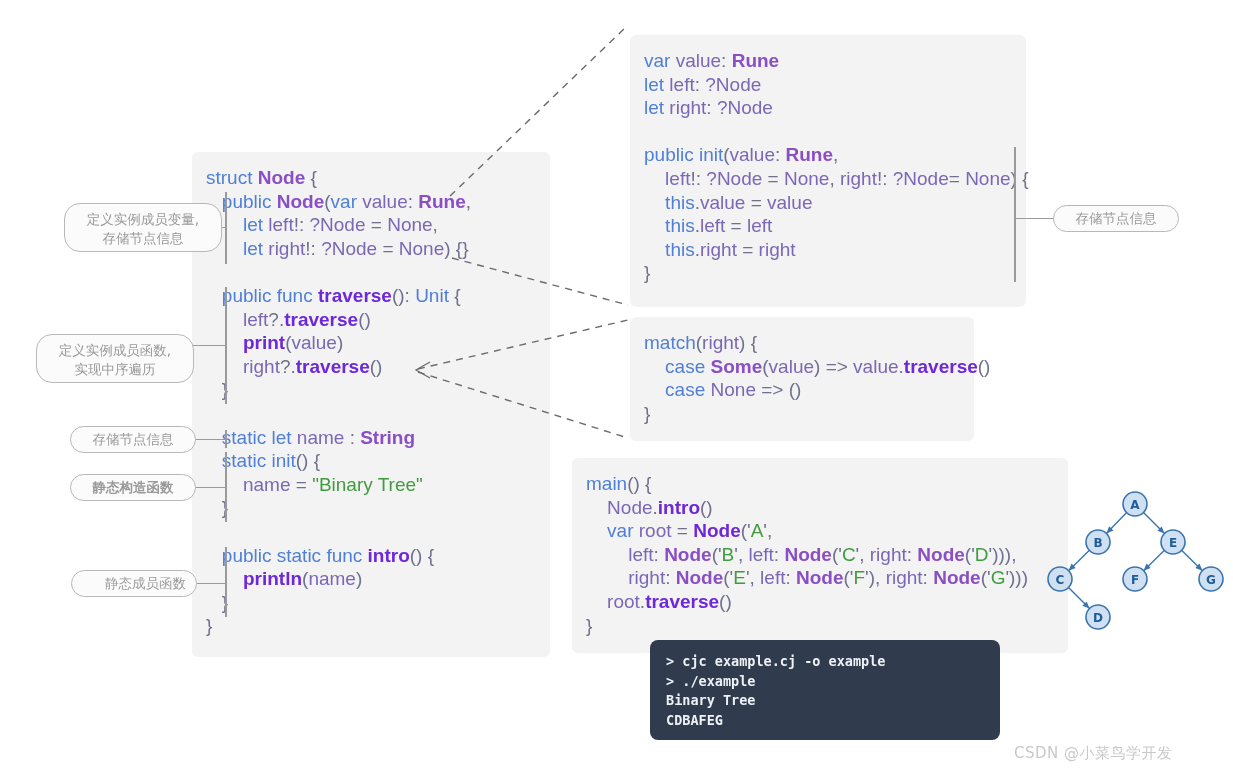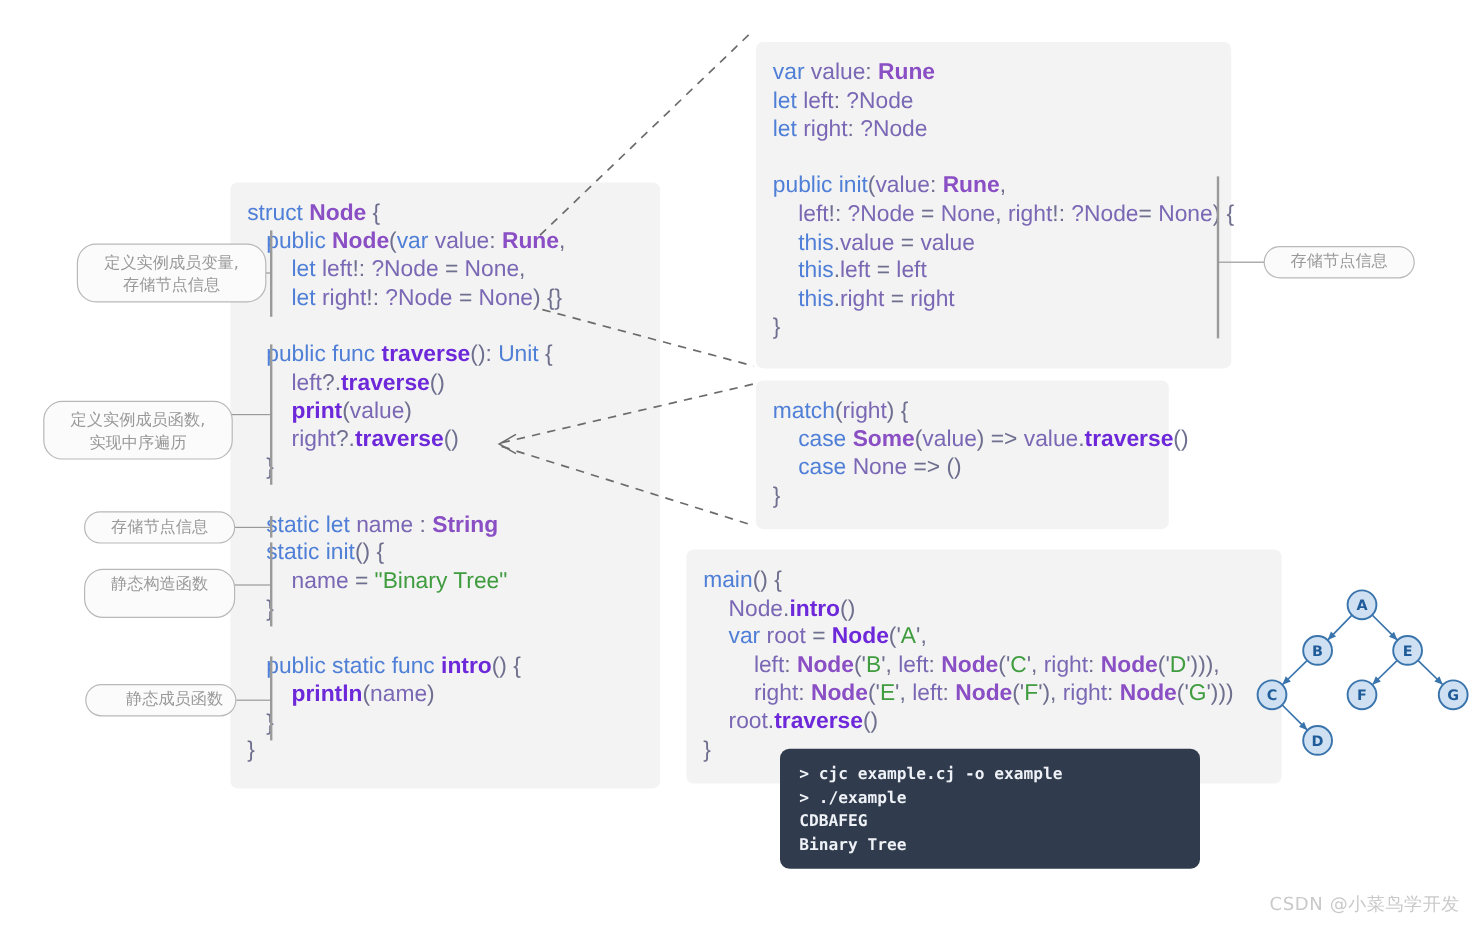--- a/index.html
+++ b/index.html
@@ -71,20 +71,21 @@
     background: #303b4d;
     border-radius: 8px;
     color: #eef2f7;
     font-family: "DejaVu Sans Mono", "Liberation Mono", monospace;
     font-size: 13.5px;
     line-height: 19.5px;
     padding: 12px 16px;
     box-sizing: border-box;
     white-space: pre;
     font-weight: bold;
+    margin-top: 16px;
   }
 
   
   .watermark {
     position: absolute;
     color: #c9c9c9;
     font-size: 15px;
     font-family: "DejaVu Sans", "Liberation Sans", sans-serif;
     letter-spacing: 0.5px;
   }
@@ -109,21 +110,21 @@
 <body>
 
 <div class="code-panel" id="main-code-panel" style="left:192px; top:152px; width:358px; height:505px; padding:14px 0 0 14px;"><div class="ln"><span class="kw">struct </span><span class="typ">Node</span><span class="pl"> {</span></div><div class="ln"><span class="kw">   public </span><span class="typ">Node</span><span class="pl">(</span><span class="kw">var </span><span class="id">value</span><span class="pl">: </span><span class="typ">Rune</span><span class="pl">,</span></div><div class="ln"><span class="kw">       let </span><span class="id">left</span><span class="pl">!: </span><span class="id">?Node </span><span class="pl">= </span><span class="id">None</span><span class="pl">,</span></div><div class="ln"><span class="kw">       let </span><span class="id">right</span><span class="pl">!: </span><span class="id">?Node </span><span class="pl">= </span><span class="id">None</span><span class="pl">) {}</span></div><div class="ln">&nbsp;</div><div class="ln"><span class="kw">   public func </span><span class="fn">traverse</span><span class="pl">(): </span><span class="kw">Unit</span><span class="pl"> {</span></div><div class="ln"><span class="id">       left</span><span class="pl">?.</span><span class="fn">traverse</span><span class="pl">()</span></div><div class="ln"><span class="fn">       print</span><span class="pl">(</span><span class="id">value</span><span class="pl">)</span></div><div class="ln"><span class="id">       right</span><span class="pl">?.</span><span class="fn">traverse</span><span class="pl">()</span></div><div class="ln"><span class="pl">   }</span></div><div class="ln">&nbsp;</div><div class="ln"><span class="kw">   static let </span><span class="id">name </span><span class="pl">: </span><span class="typ">String</span></div><div class="ln"><span class="kw">   static </span><span class="kw">init</span><span class="pl">() {</span></div><div class="ln"><span class="id">       name </span><span class="pl">= </span><span class="str">"Binary Tree"</span></div><div class="ln"><span class="pl">   }</span></div><div class="ln">&nbsp;</div><div class="ln"><span class="kw">   public static func </span><span class="fn">intro</span><span class="pl">() {</span></div><div class="ln"><span class="fn">       println</span><span class="pl">(</span><span class="id">name</span><span class="pl">)</span></div><div class="ln"><span class="pl">   }</span></div><div class="ln"><span class="pl">}</span></div></div>
 
 <div class="code-panel" id="init-code-panel" style="left:630px; top:35px; width:396px; height:272px; padding:14px 0 0 14px;"><div class="ln"><span class="kw">var </span><span class="id">value</span><span class="pl">: </span><span class="typ">Rune</span></div><div class="ln"><span class="kw">let </span><span class="id">left</span><span class="pl">: </span><span class="id">?Node</span></div><div class="ln"><span class="kw">let </span><span class="id">right</span><span class="pl">: </span><span class="id">?Node</span></div><div class="ln">&nbsp;</div><div class="ln"><span class="kw">public </span><span class="kw">init</span><span class="pl">(</span><span class="id">value</span><span class="pl">: </span><span class="typ">Rune</span><span class="pl">,</span></div><div class="ln"><span class="id">    left</span><span class="pl">!: </span><span class="id">?Node </span><span class="pl">= </span><span class="id">None</span><span class="pl">, </span><span class="id">right</span><span class="pl">!: </span><span class="id">?Node</span><span class="pl">= </span><span class="id">None</span><span class="pl">) {</span></div><div class="ln"><span class="kw">    this</span><span class="pl">.</span><span class="id">value </span><span class="pl">= </span><span class="id">value</span></div><div class="ln"><span class="kw">    this</span><span class="pl">.</span><span class="id">left </span><span class="pl">= </span><span class="id">left</span></div><div class="ln"><span class="kw">    this</span><span class="pl">.</span><span class="id">right </span><span class="pl">= </span><span class="id">right</span></div><div class="ln"><span class="pl">}</span></div></div>
 
 <div class="code-panel" id="match-code-panel" style="left:630px; top:317px; width:344px; height:124px; padding:14px 0 0 14px;"><div class="ln"><span class="kw">match</span><span class="pl">(</span><span class="id">right</span><span class="pl">) {</span></div><div class="ln"><span class="kw">    case </span><span class="typ">Some</span><span class="pl">(</span><span class="id">value</span><span class="pl">) =&gt; </span><span class="id">value</span><span class="pl">.</span><span class="fn">traverse</span><span class="pl">()</span></div><div class="ln"><span class="kw">    case </span><span class="id">None </span><span class="pl">=&gt; ()</span></div><div class="ln"><span class="pl">}</span></div></div>
 
 <div class="code-panel" id="main-fn-panel" style="left:572px; top:458px; width:496px; height:195px; padding:14px 0 0 14px;"><div class="ln"><span class="kw">main</span><span class="pl">() {</span></div><div class="ln"><span class="id">    Node</span><span class="pl">.</span><span class="fn">intro</span><span class="pl">()</span></div><div class="ln"><span class="kw">    var </span><span class="id">root </span><span class="pl">= </span><span class="fn">Node</span><span class="pl">('</span><span class="str">A</span><span class="pl">',</span></div><div class="ln"><span class="id">        left</span><span class="pl">: </span><span class="typ">Node</span><span class="pl">('</span><span class="str">B</span><span class="pl">', </span><span class="id">left</span><span class="pl">: </span><span class="typ">Node</span><span class="pl">('</span><span class="str">C</span><span class="pl">', </span><span class="id">right</span><span class="pl">: </span><span class="typ">Node</span><span class="pl">('</span><span class="str">D</span><span class="pl">'))),</span></div><div class="ln"><span class="id">        right</span><span class="pl">: </span><span class="typ">Node</span><span class="pl">('</span><span class="str">E</span><span class="pl">', </span><span class="id">left</span><span class="pl">: </span><span class="typ">Node</span><span class="pl">('</span><span class="str">F</span><span class="pl">'), </span><span class="id">right</span><span class="pl">: </span><span class="typ">Node</span><span class="pl">('</span><span class="str">G</span><span class="pl">')))</span></div><div class="ln"><span class="id">    root</span><span class="pl">.</span><span class="fn">traverse</span><span class="pl">()</span></div><div class="ln"><span class="pl">}</span></div></div>
 
-<div class="terminal" id="terminal-block" style="left:650px; top:624px; width:350px; height:100px;"><div>&gt; cjc example.cj -o example</div><div>&gt; ./example</div><div>CDBAFEG</div><div>Binary Tree</div></div>
+<div class="terminal" id="terminal-block" style="left:650px; top:624px; width:350px; height:100px;"><div>&gt; cjc example.cj -o example</div><div>&gt; ./example</div><div>Binary Tree</div><div>CDBAFEG</div></div>
 
 <div class="vbar" style="left:225px; top:192px;  height:72px;"></div>
 <div class="vbar" style="left:225px; top:287px;  height:117px;"></div>
 <div class="vbar" style="left:225px; top:430px;  height:18px;"></div>
 <div class="vbar" style="left:225px; top:452px;  height:70px;"></div>
 <div class="vbar" style="left:225px; top:547px;  height:70px;"></div>
 <div class="vbar" style="left:1014px; top:147px; height:135px;"></div>
 
 <div class="hline" style="left:190px;  top:227px; width:36px;"></div>
 <div class="hline" style="left:190px;  top:345px; width:36px;"></div>
@@ -133,21 +134,21 @@
 <div class="hline" style="left:1015px; top:218px; width:39px;"></div>
 
 <div class="pill" style="left:36px; top:203px; width:158px; height:49px;margin-left:28px;">定义实例成员变量,
 存储节点信息</div>
 
 <div class="pill" style="left:36px; top:334px; width:158px; height:49px;">定义实例成员函数,
 实现中序遍历</div>
 
 <div class="pill" style="left:70px; top:426px; width:126px; height:27px; padding:3px 10px;">存储节点信息</div>
 
-<div class="pill" style="left:70px; top:474px; width:126px; height:41px; padding:3px 10px;">静态构造函数</div>
+<div class="pill" style="left:70px; top:474px; width:126px; height:27px; padding:3px 10px;font-weight:bold;">静态构造函数</div>
 
 <div class="pill" style="left:71px; top:570px; width:126px; height:27px; padding:3px 10px;text-align:right;">静态成员函数</div>
 
 <div class="pill" style="left:1053px; top:205px; width:126px; height:27px; padding:3px 10px;">存储节点信息</div>
 
 <svg class="overlay" viewBox="0 0 1233 779" xmlns="http://www.w3.org/2000/svg">
   <g stroke="#6b6b6b" stroke-width="1.4" stroke-dasharray="7 6" fill="none">
 
     <line x1="450" y1="196" x2="625" y2="28"></line>
 
@@ -183,13 +184,13 @@
       <text x="1060" y="579.5" class="tree-node-label" fill="#1f5c99">C</text>
       <circle cx="1135" cy="579" r="12" fill="#cfe0f2" stroke="#3a74ad" stroke-width="1.6"></circle>
       <text x="1135" y="579.5" class="tree-node-label" fill="#1f5c99">F</text>
       <circle cx="1211" cy="579" r="12" fill="#cfe0f2" stroke="#3a74ad" stroke-width="1.6"></circle>
       <text x="1211" y="579.5" class="tree-node-label" fill="#1f5c99">G</text>
       <circle cx="1098" cy="617" r="12" fill="#cfe0f2" stroke="#3a74ad" stroke-width="1.6"></circle>
       <text x="1098" y="617.5" class="tree-node-label" fill="#1f5c99">D</text>
     </g>
 </svg>
 
-<div class="watermark" style="left:1058px; top:744px;">CSDN @小菜鸟学开发</div>
+<div class="watermark" style="left:1014px; top:744px;">CSDN @小菜鸟学开发</div>
 
 </body></html>

